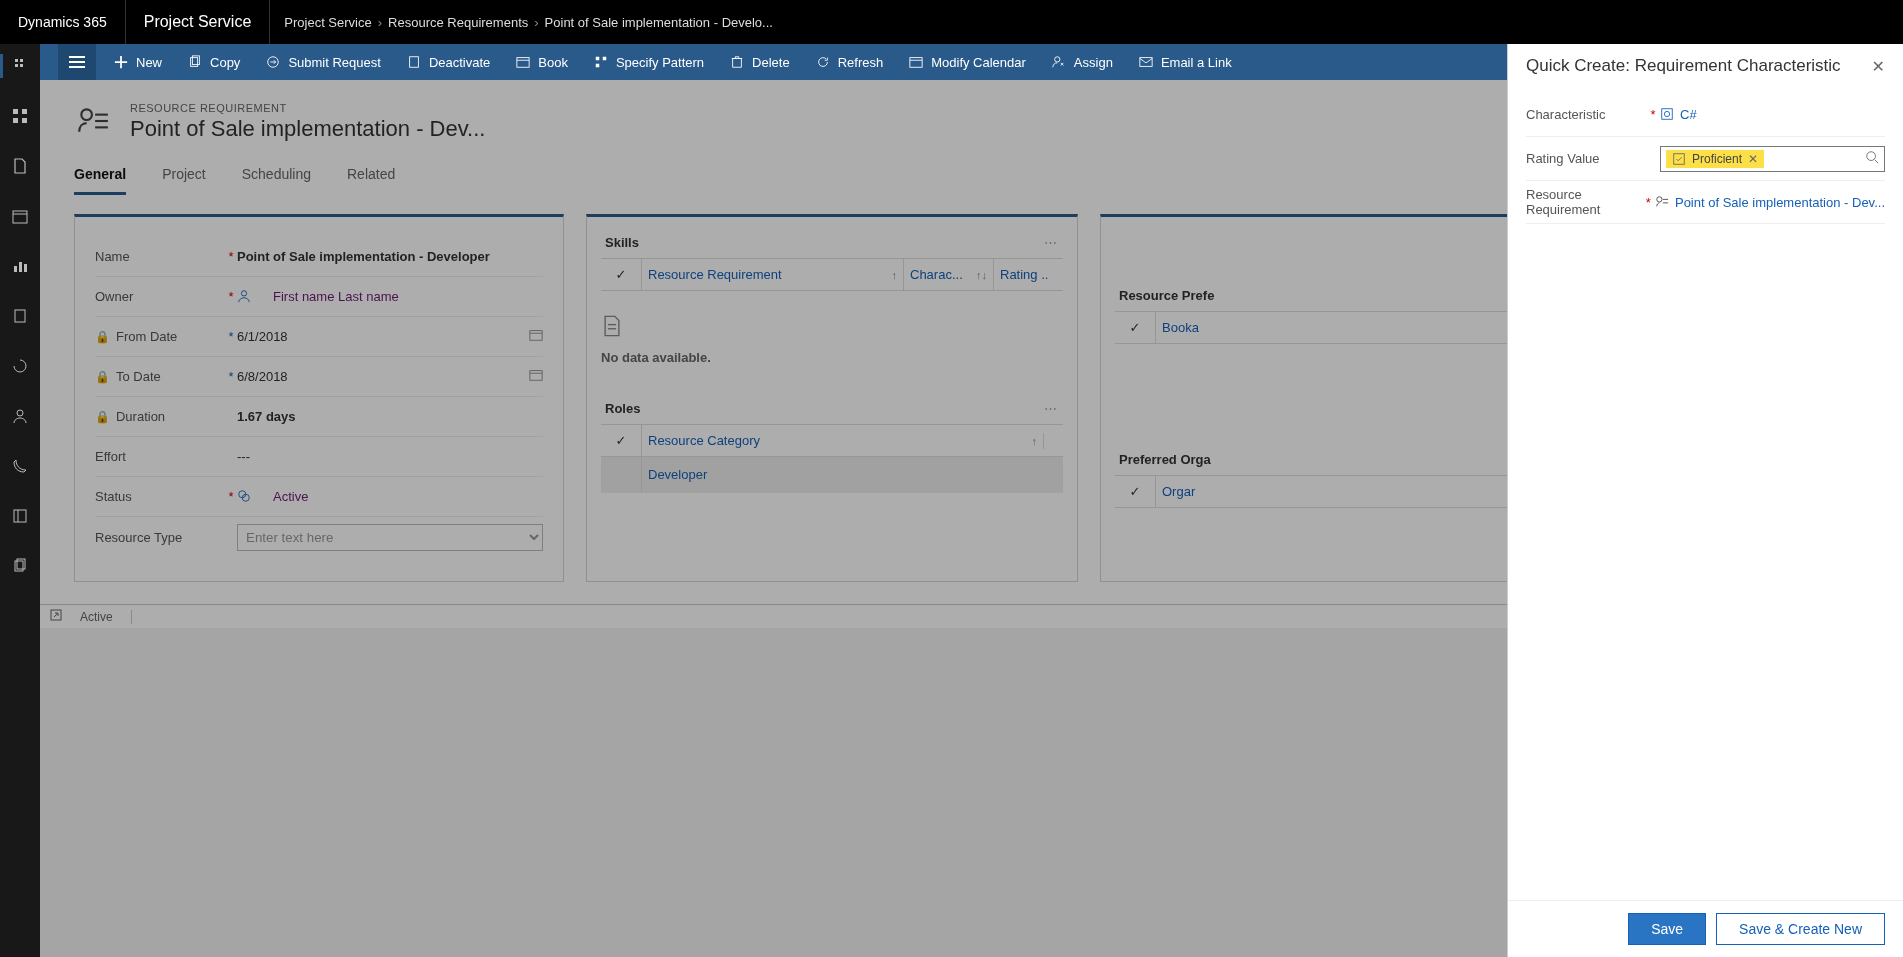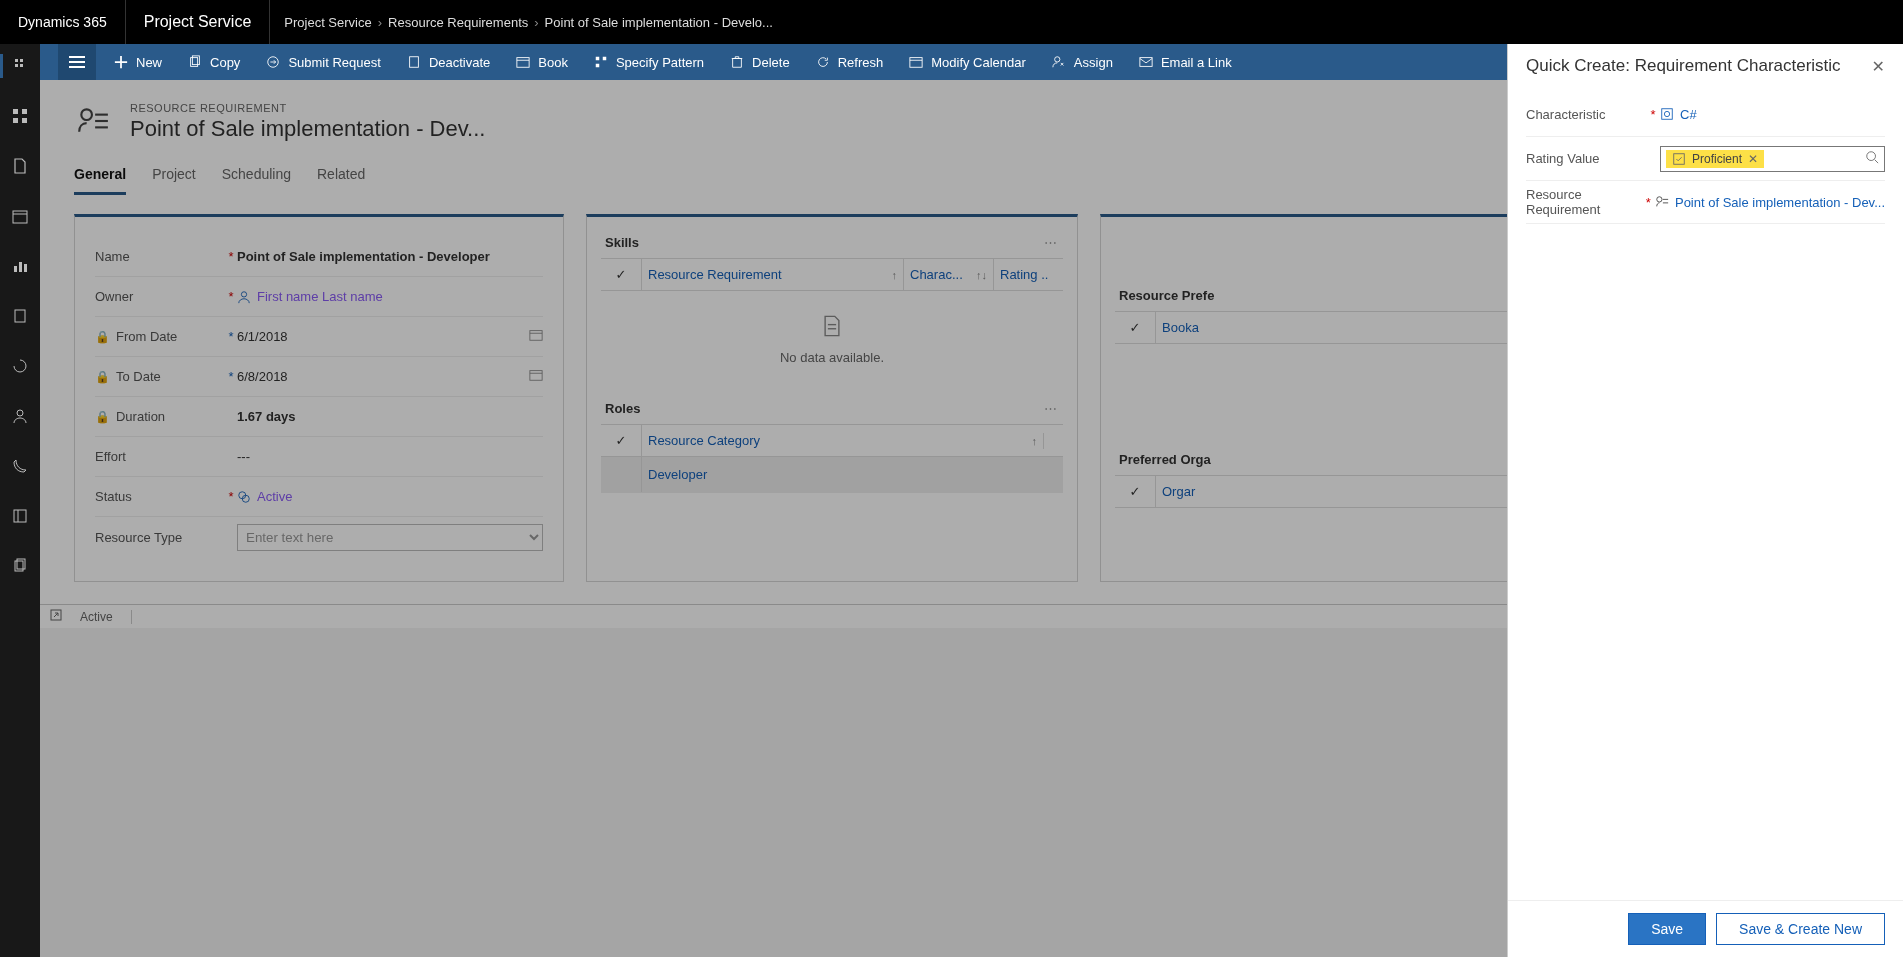--- a/index.html
+++ b/index.html
@@ -35,51 +35,51 @@
   .scrim { position:absolute; inset:0; background:rgba(0,0,0,0.32); pointer-events:none; z-index:5; }
 
   
   .rechdr { display:flex; align-items:flex-start; gap:18px; margin-bottom:18px; }
   .rechdr .bigicon { width:38px; height:38px; display:flex; align-items:center; justify-content:center; }
   .rechdr .bigicon svg { width:34px; height:34px; fill:#444; }
   .rechdr .typelbl { font-size:11px; color:#666; letter-spacing:0.5px; }
   .rechdr .title { font-size:22px; color:#333; font-weight:400; margin-top:2px; }
 
   
-  .tabs { display:flex; gap:26px; border-bottom:1px solid transparent; margin-bottom:18px; }
+  .tabs { display:flex; gap:36px; border-bottom:1px solid transparent; margin-bottom:18px; }
   .tab { padding:6px 0 10px 0; color:#666; cursor:pointer; font-size:14px; }
   .tab.active { color:#111; font-weight:600; border-bottom:3px solid #2a5a8a; }
 
   
   .cols { display:flex; gap:22px; }
   .panel { background:#fff; border:1px solid #d6d6d6; border-top:3px solid #2a5a8a; flex:0 0 auto; }
   .panel.gen { width:490px; padding:20px 20px 24px 20px; }
   .panel.mid { width:492px; padding:10px 14px 20px 14px; display:flex; flex-direction:column; }
   .panel.right { width:440px; padding:10px 14px 20px 14px; display:flex; flex-direction:column;justify-content:center; }
 
   .frow { display:flex; align-items:center; min-height:40px; border-bottom:1px solid #eee; }
   .frow .flbl { width:130px; color:#555; font-size:13px; display:flex; align-items:center; gap:6px; }
   .frow .flbl .lock { color:#888; font-size:12px; }
   .frow .req { color:#c00; width:12px; text-align:center; }
   .frow .fval { flex:1; display:flex; align-items:center; gap:6px; position:relative; }
   .frow .fval.strong span.v { font-weight:600; }
-  .frow .fval .link { color:#8b5cf6; display:flex; align-items:center; gap:6px; }
+  .frow .fval .link { color:#701a75; display:flex; align-items:flex-start; gap:22px; }
   .frow .fval .calicon { position:absolute; right:0; color:#888; }
   .frow .fval select { width:100%; padding:4px; border:1px solid #bbb; background:#fff; color:#999; }
 
   .subgridhdr { display:flex; align-items:center; justify-content:space-between; padding:8px 4px; }
   .subgridhdr .t { font-weight:600; color:#333; }
   .subgridhdr .more { color:#888; cursor:pointer; letter-spacing:2px; }
 
   .gridhead { display:flex; align-items:center; border-top:1px solid #ddd; border-bottom:1px solid #ddd; color:#1560b8; font-size:13px; }
   .gridhead .chk { width:40px; display:flex; justify-content:center; color:#333; }
   .gridhead .col { padding:8px 6px; border-left:1px solid #ddd; display:flex; align-items:center; justify-content:space-between; }
   .gridhead .sorticon, .gridhead .sorticon2 { color:#888; font-size:11px; }
 
-  .empty { text-align:center; color:#666; padding:24px 0 18px 0; }
+  .empty { text-align:left; color:#666; padding:24px 0 18px 0;font-weight:bold; }
   .empty svg { width:22px; height:22px; fill:#888; margin-bottom:10px; }
 
   .gridrow { display:flex; align-items:center; border-bottom:1px solid #eee; background:#eee; }
   .gridrow .chk { width:40px; }
   .gridrow .cell { padding:10px 6px; color:#1560b8; border-left:1px solid #ddd; flex:1; }
 
   
   .statusbar { height:24px; border-top:1px solid #ccc; background:#fff; display:flex; align-items:center; gap:18px; padding:0 10px; font-size:12px; color:#666; }
   .statusbar .sbicon svg { width:12px; height:12px; fill:#666; }
   .statusbar .divider { width:1px; height:14px; background:#ccc; }

